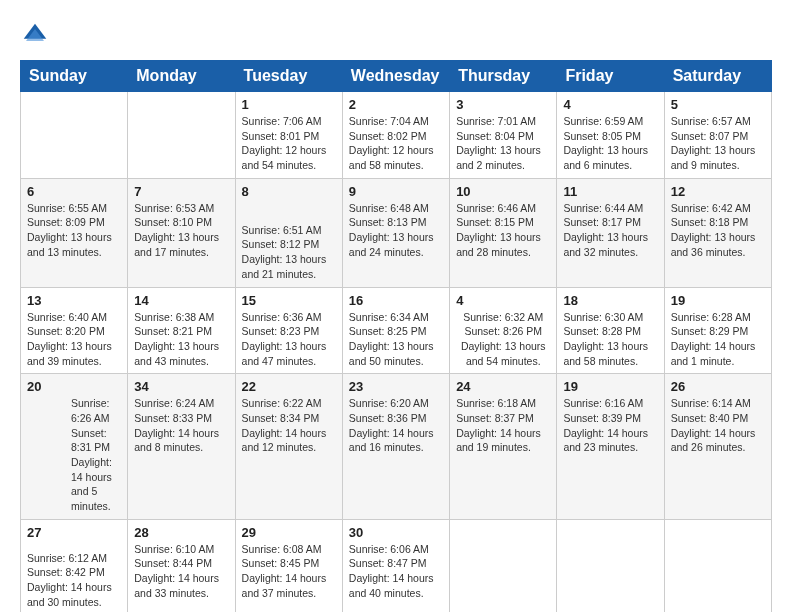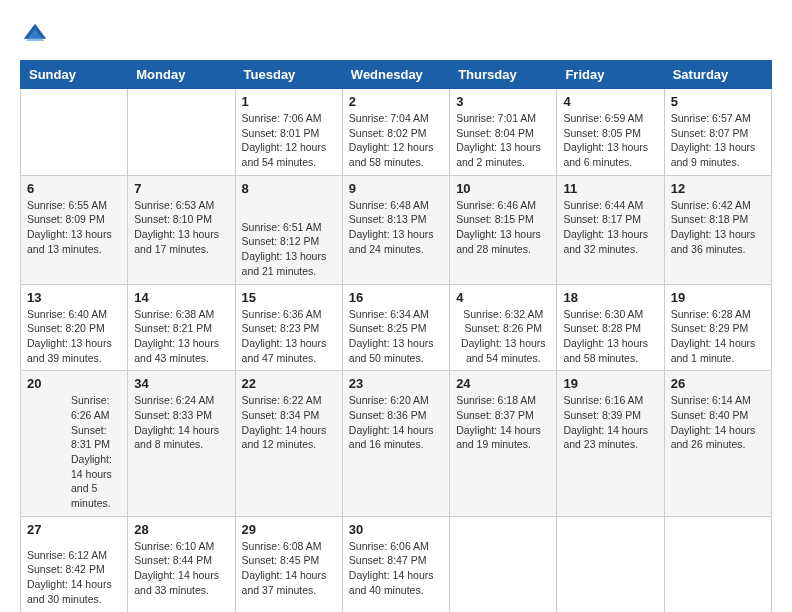--- a/index.html
+++ b/index.html
@@ -40,21 +40,21 @@
     .calendar {
       width: 100%;
       border-collapse: collapse;
       font-size: 11px;
     }
     .calendar th {
       background-color: #1a5fa8;
       color: #fff;
       text-align: left;
       padding: 6px 8px;
-      font-size: 13px;
+      font-size: 16px;
       font-weight: bold;
       border: 1px solid #1a5fa8;
     }
     .calendar td {
       border: 1px solid #ccc;
       vertical-align: top;
       padding: 5px 6px;
       width: 107px;
       min-height: 80px;
       background: #fff;

